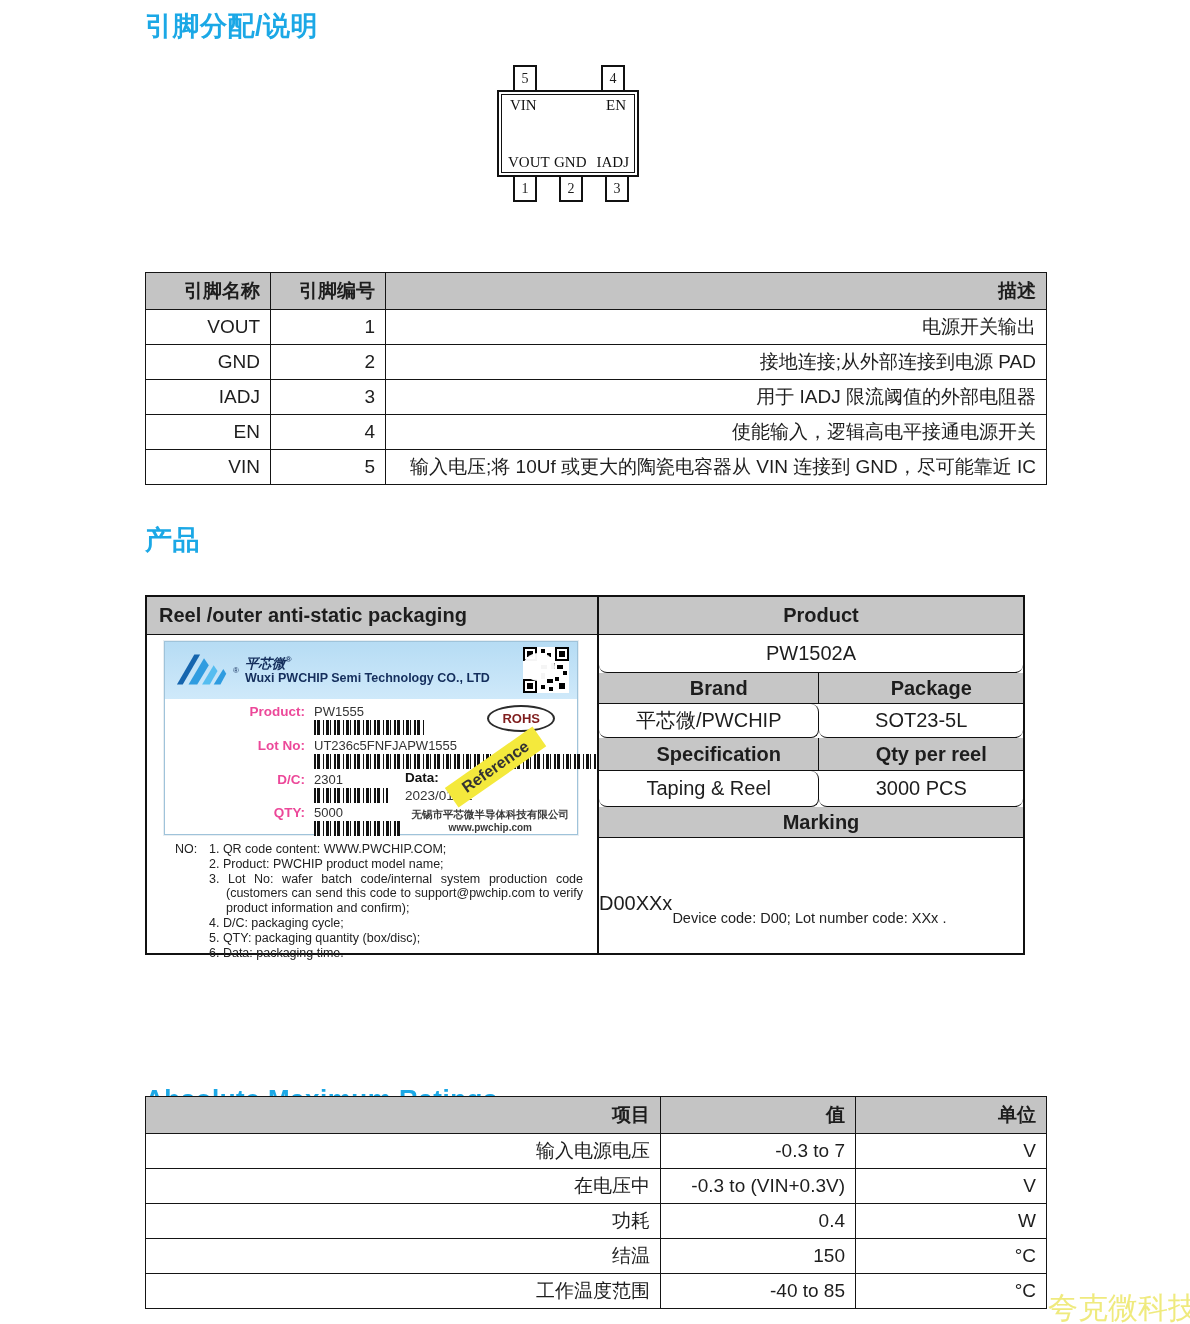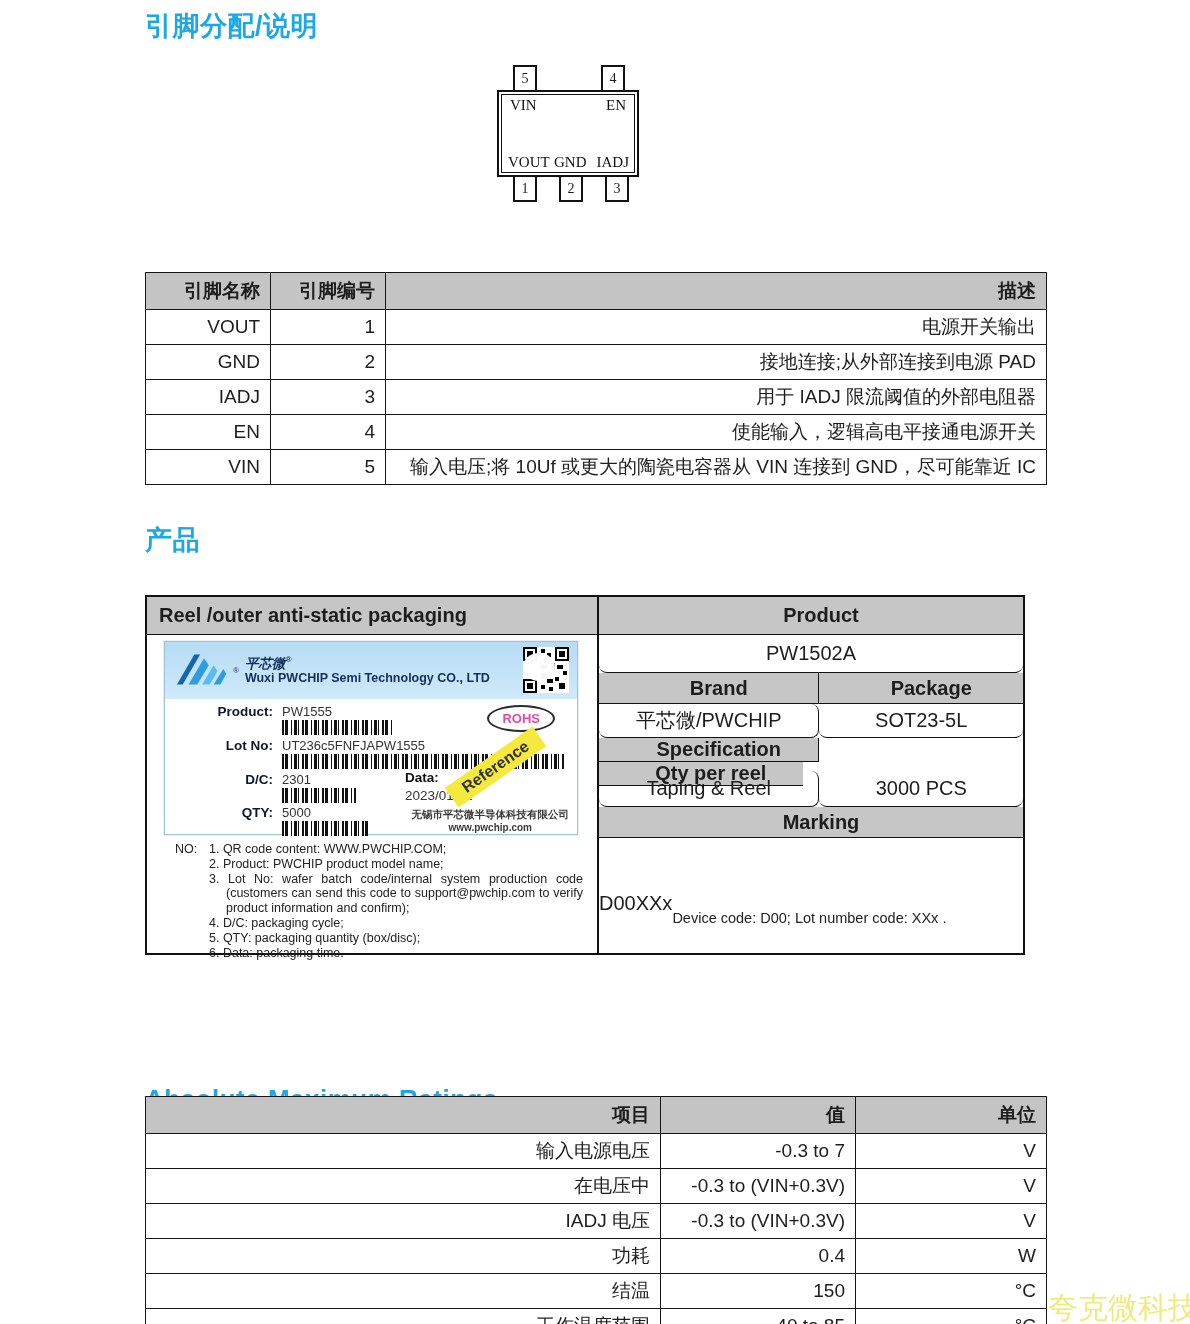--- a/index.html
+++ b/index.html
@@ -51,27 +51,27 @@
                 box-shadow:0 0 0 1px #e8eef2; }
   .rl-head { position:relative; height:57px; background:linear-gradient(180deg,#b6dcf4,#cfe9fa); display:flex; align-items:center; }
   .rl-logo { margin-left:10px; flex:none; }
   .rl-brand { margin-left:6px; line-height:1.15; }
   .rl-brand .cn { font-size:13.5px; font-weight:bold; color:#142e5c;font-style:italic; }
   .rl-brand .en { font-size:12.5px; font-weight:bold; color:#142e5c; }
   .sup { font-size:8px; vertical-align:super; }
   .rl-qr { position:absolute; right:8px; top:5px; }
   .rl-body { position:relative; height:136px; }
   .lrow { position:absolute; left:0; display:flex; }
-  .llabel { width:108px; text-align:right; font-weight:bold; font-size:13.5px; color:#0f172a; }
+  .llabel { width:108px; text-align:right; font-weight:bold; font-size:13.5px; color:#ec4899;margin-left:32px; }
   .lval { margin-left:9px; font-size:13px; color:#333; }
   .bc { height:15px; margin-top:1px; background:repeating-linear-gradient(90deg,#111 0 2px,#fff 2px 3px,#111 3px 6px,#fff 6px 9px,#111 9px 10px,#fff 10px 12px,#111 12px 15px,#fff 15px 16px,#111 16px 17px,#fff 17px 20px); }
   .data-block { position:absolute; left:240px; top:70px; font-size:13.5px; color:#333; line-height:1.35; }
   .data-block .dl { font-weight:bold; color:#111; }
   .rohs { position:absolute; right:22px; top:6px; border:2px solid #2b2b2b; border-radius:50%; padding:4px 13px;
-          font-size:13px; font-weight:bold; color:#ec4899; background:#fff; }
+          font-size:13px; font-weight:bold; color:#7f1d1d; background:#fff; }
   .refbadge { position:absolute; right:28px; top:56px; background:#f4e93c; color:#333; font-weight:bold; font-size:16px;
               padding:3px 15px; transform:rotate(-35deg); }
   .rl-company { position:absolute; right:8px; bottom:2px; text-align:center; color:#3a3a3a; }
   .rl-company .c1 { font-size:10.5px; font-weight:bold; }
   .rl-company .c2 { font-size:10px; font-weight:bold; }
 
   
   .notes { position:relative; margin-top:7px; padding-left:62px; padding-right:14px; font-size:12.5px; line-height:14.8px; color:#222; }
   .notes .no { position:absolute; left:28px; top:0; }
   .note-items div { padding-left:17px; text-indent:-17px; text-align:justify; }
@@ -255,21 +255,21 @@
       <div class="pt-hdr center" style="height:38px;">Product</div>
       <div class="pt-val" style="height:38px;">PW1502A</div>
       <div class="pt-row2" style="height:31px;">
         <div class="pt-hdr center">Brand</div>
         <div class="pt-hdr center">Package</div>
       </div>
       <div class="pt-row2" style="height:34px;">
         <div class="pt-val">平芯微/PWCHIP</div>
         <div class="pt-val">SOT23-5L</div>
       </div>
-      <div class="pt-row2" style="height:33px;flex-direction:column;">
+      <div class="pt-row2" style="height:33px;">
         <div class="pt-hdr center">Specification</div>
         <div class="pt-hdr center">Qty per reel</div>
       </div>
       <div class="pt-row2" style="height:36px;">
         <div class="pt-val">Taping &amp; Reel</div>
         <div class="pt-val">3000 PCS</div>
       </div>
       <div class="pt-hdr center" style="height:31px;">Marking</div>
       <div class="pt-marking">
         <div class="mk-val">D00XXx</div>
@@ -299,25 +299,20 @@
       <td>输入电源电压</td>
       <td>-0.3 to 7</td>
       <td>V</td>
     </tr>
     <tr style="height:32px;">
       <td>在电压中</td>
       <td>-0.3 to (VIN+0.3V)</td>
       <td>V</td>
     </tr>
     <tr style="height:32px;">
-      <td>IADJ 电压</td>
-      <td>-0.3 to (VIN+0.3V)</td>
-      <td>V</td>
-    </tr>
-    <tr style="height:32px;">
       <td>功耗</td>
       <td>0.4</td>
       <td>W</td>
     </tr>
     <tr style="height:32px;">
       <td>结温</td>
       <td>150</td>
       <td>°C</td>
     </tr>
     <tr style="height:32px;">

